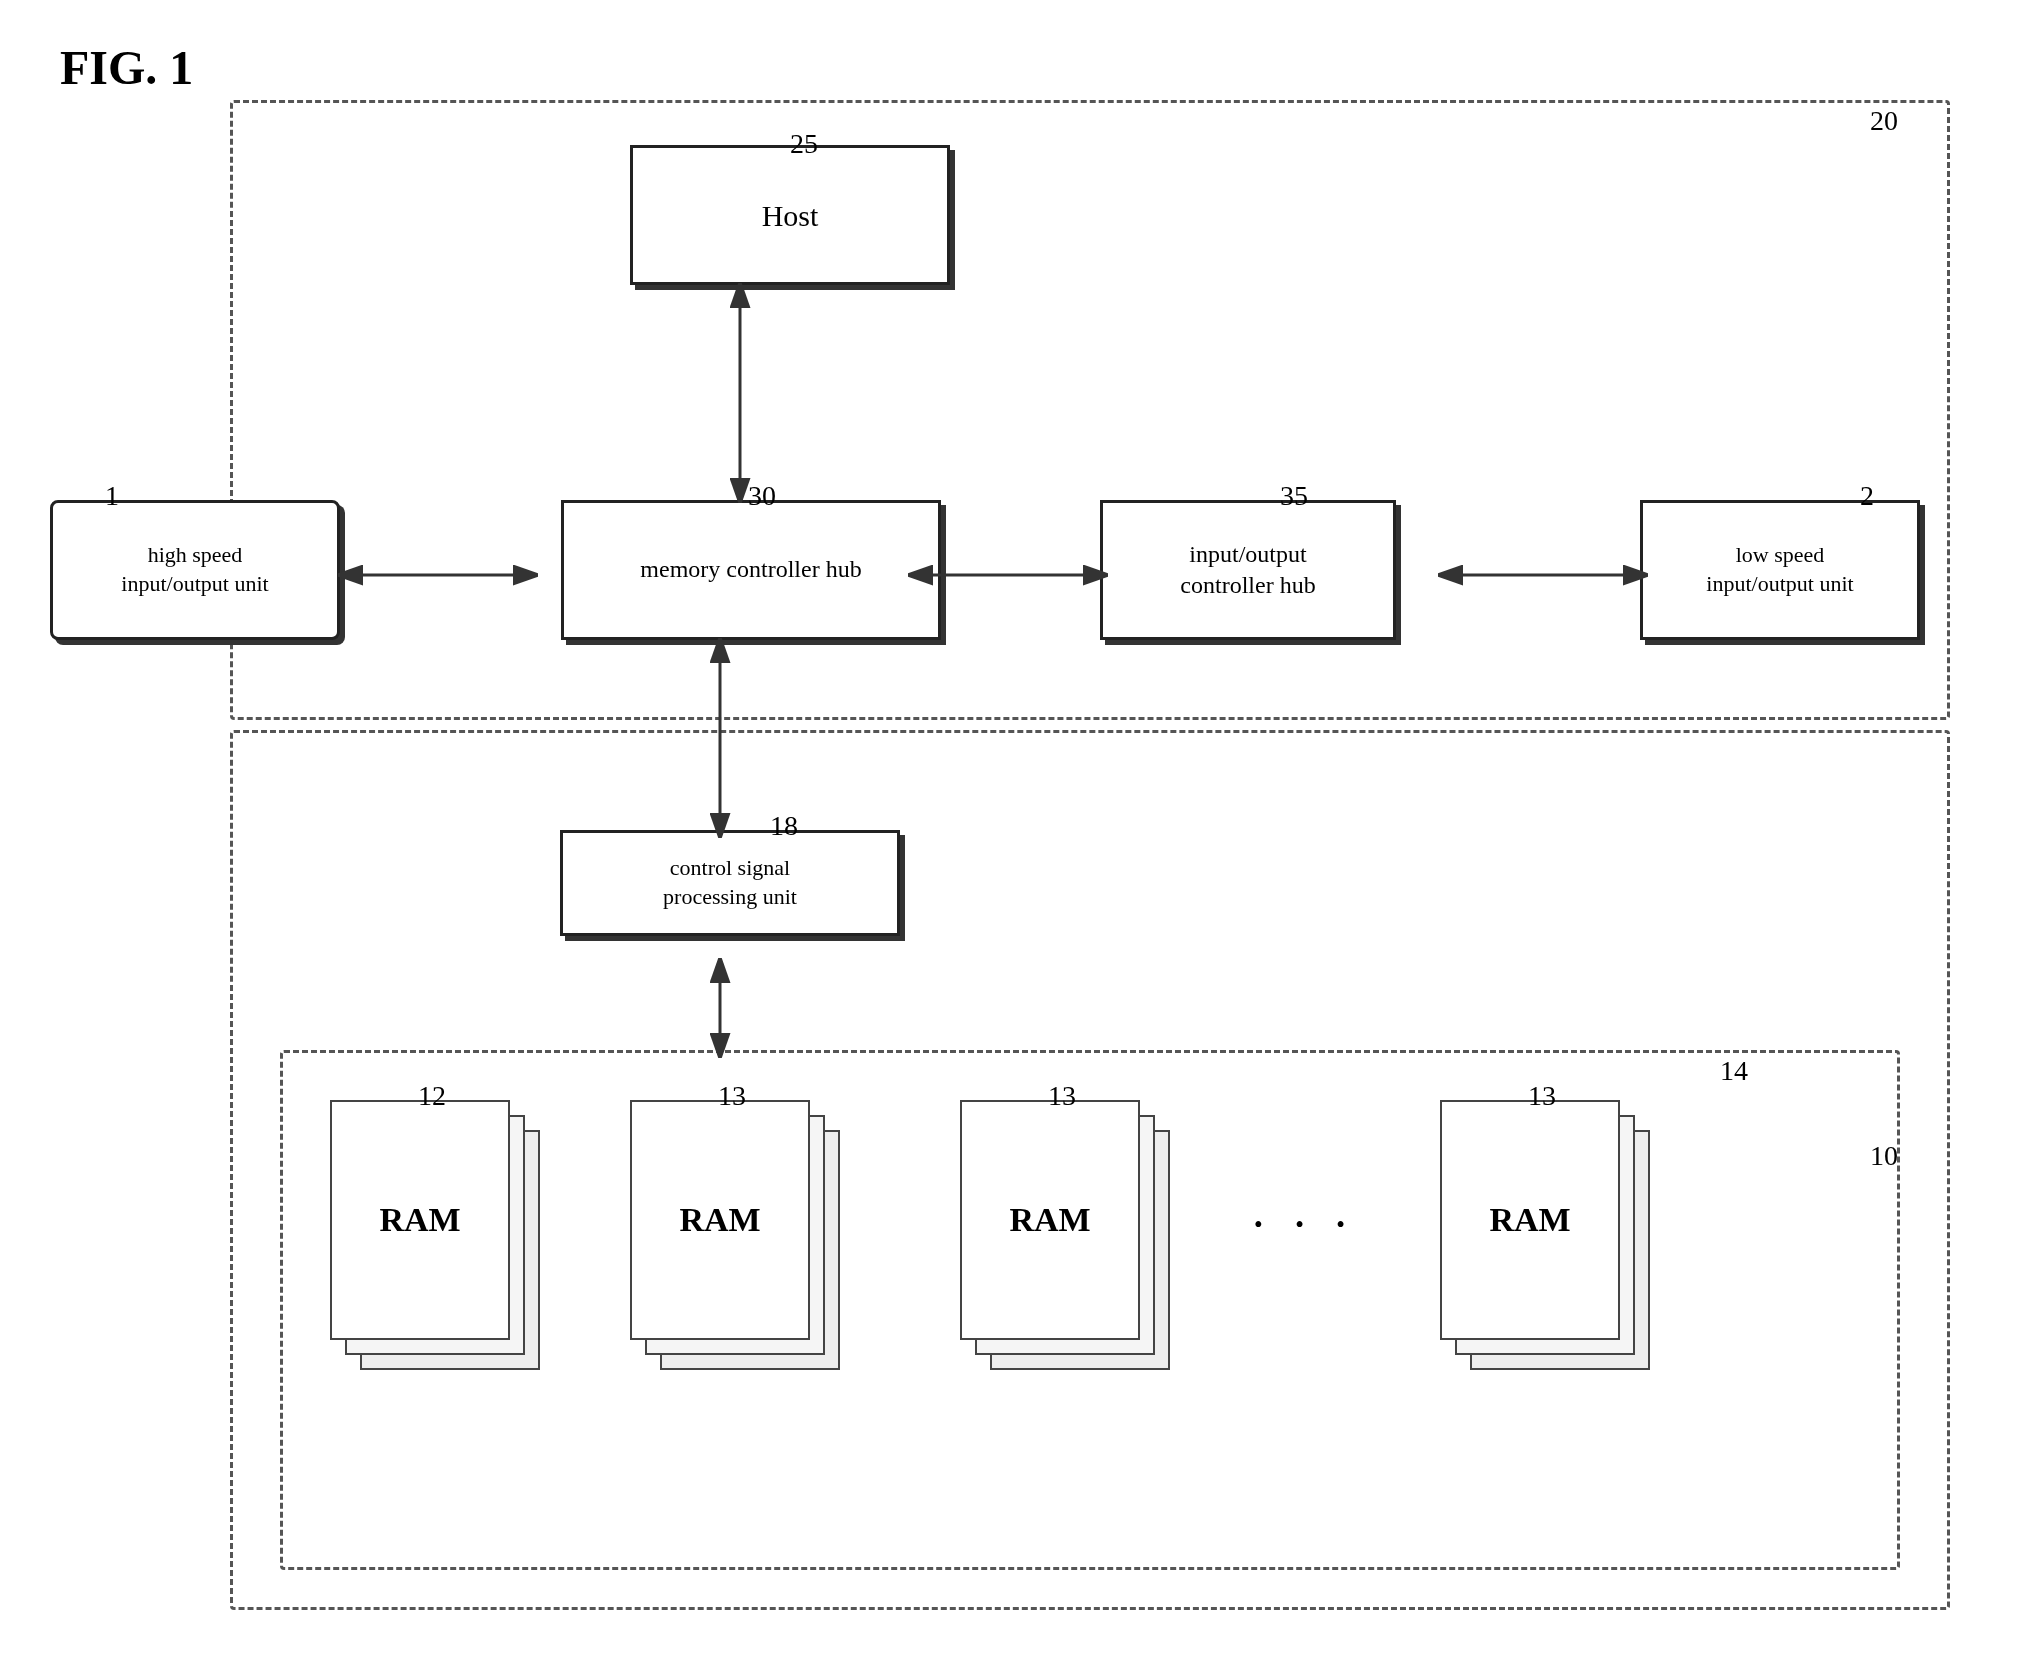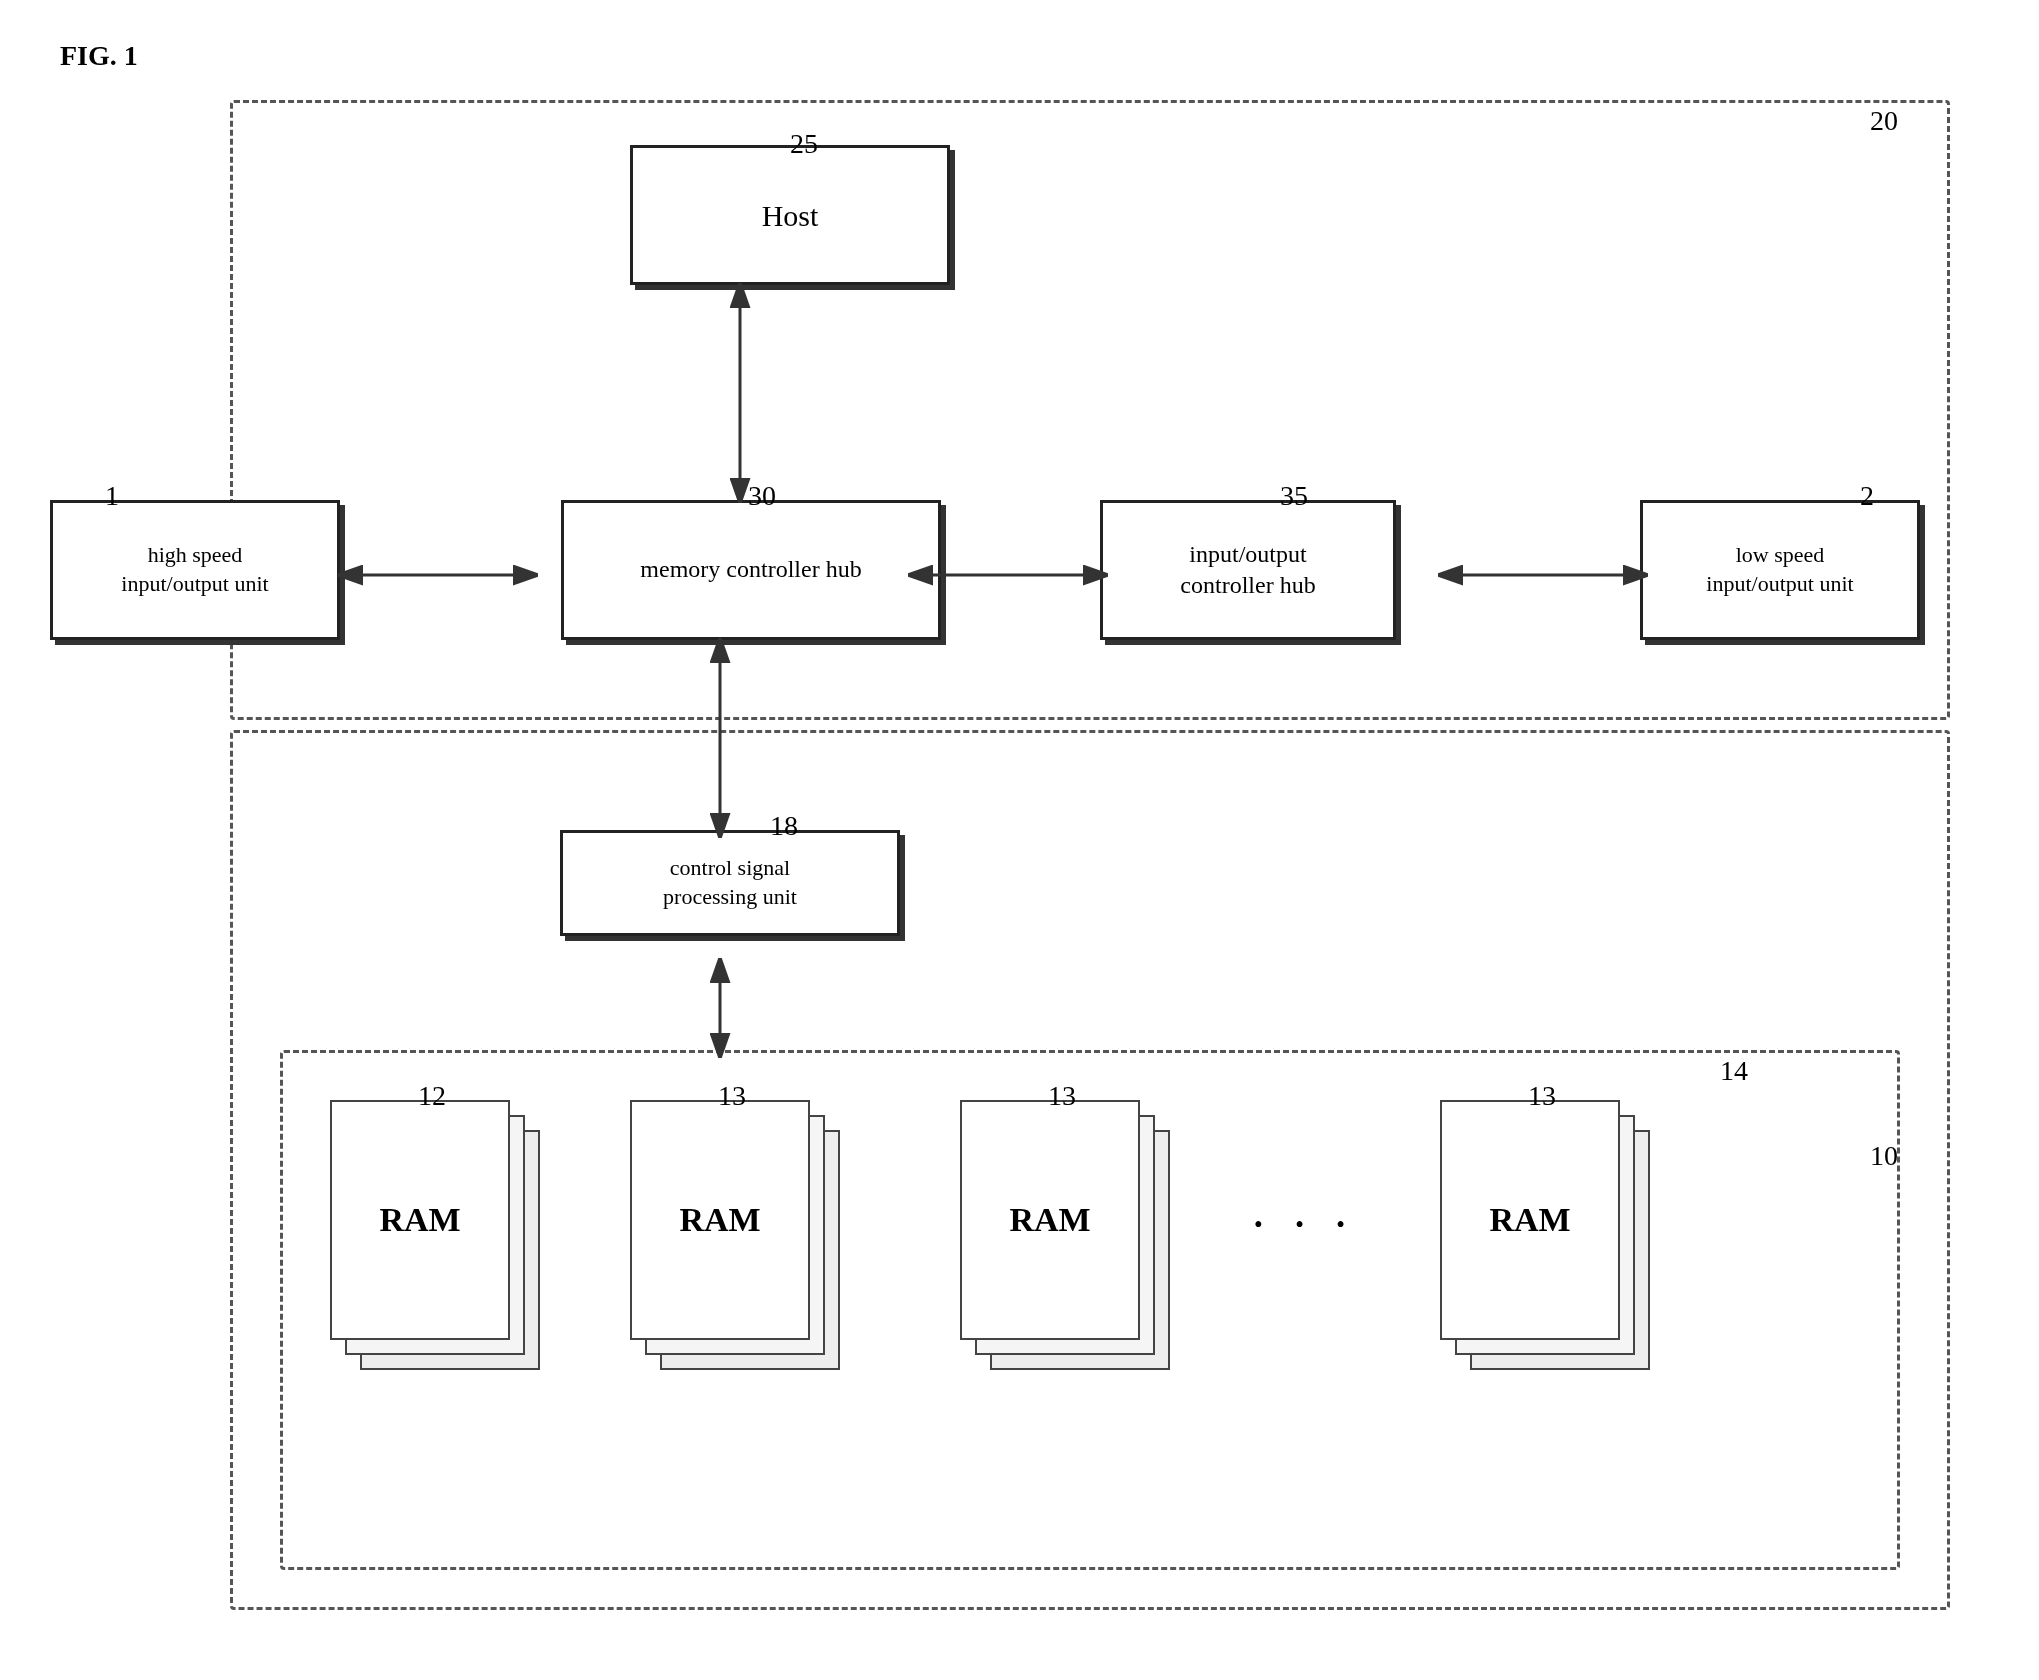--- a/index.html
+++ b/index.html
@@ -9,21 +9,21 @@
       width: 2039px;
       height: 1680px;
       position: relative;
       overflow: hidden;
     }
 
     .fig-label {
       position: absolute;
       top: 40px;
       left: 60px;
-      font-size: 28px;
+      font-size: 48px;
       font-weight: bold;
     }
 
     
     .dashed-box {
       position: absolute;
       border: 3px dashed #555;
       border-radius: 4px;
     }
 
@@ -91,21 +91,21 @@
   <span>memory controller hub</span>
 </div>
 <div class="ref-num" style="left: 748px; top: 480px;">30</div>
 
 <div class="solid-box thick-shadow" style="left: 1100px; top: 500px; width: 296px; height: 140px; font-size: 24px; text-align: center;">
   <span style="white-space: pre-line;">input/output
 controller hub</span>
 </div>
 <div class="ref-num" style="left: 1280px; top: 480px;">35</div>
 
-<div class="solid-box thick-shadow" style="left: 50px; top: 500px; width: 290px; height: 140px; font-size: 22px; text-align: center;">
+<div class="solid-box thick-shadow" style="left: 50px; top: 500px; width: 290px; height: 140px; font-size: 22px; text-align: center; border-radius: 8px;">
   <span style="white-space: pre-line;">high speed
 input/output unit</span>
 </div>
 <div class="ref-num" style="left: 105px; top: 480px;">1</div>
 
 <div class="solid-box thick-shadow" style="left: 1640px; top: 500px; width: 280px; height: 140px; font-size: 22px; text-align: center;">
   <span style="white-space: pre-line;">low speed
 input/output unit</span>
 </div>
 <div class="ref-num" style="left: 1860px; top: 480px;">2</div>

